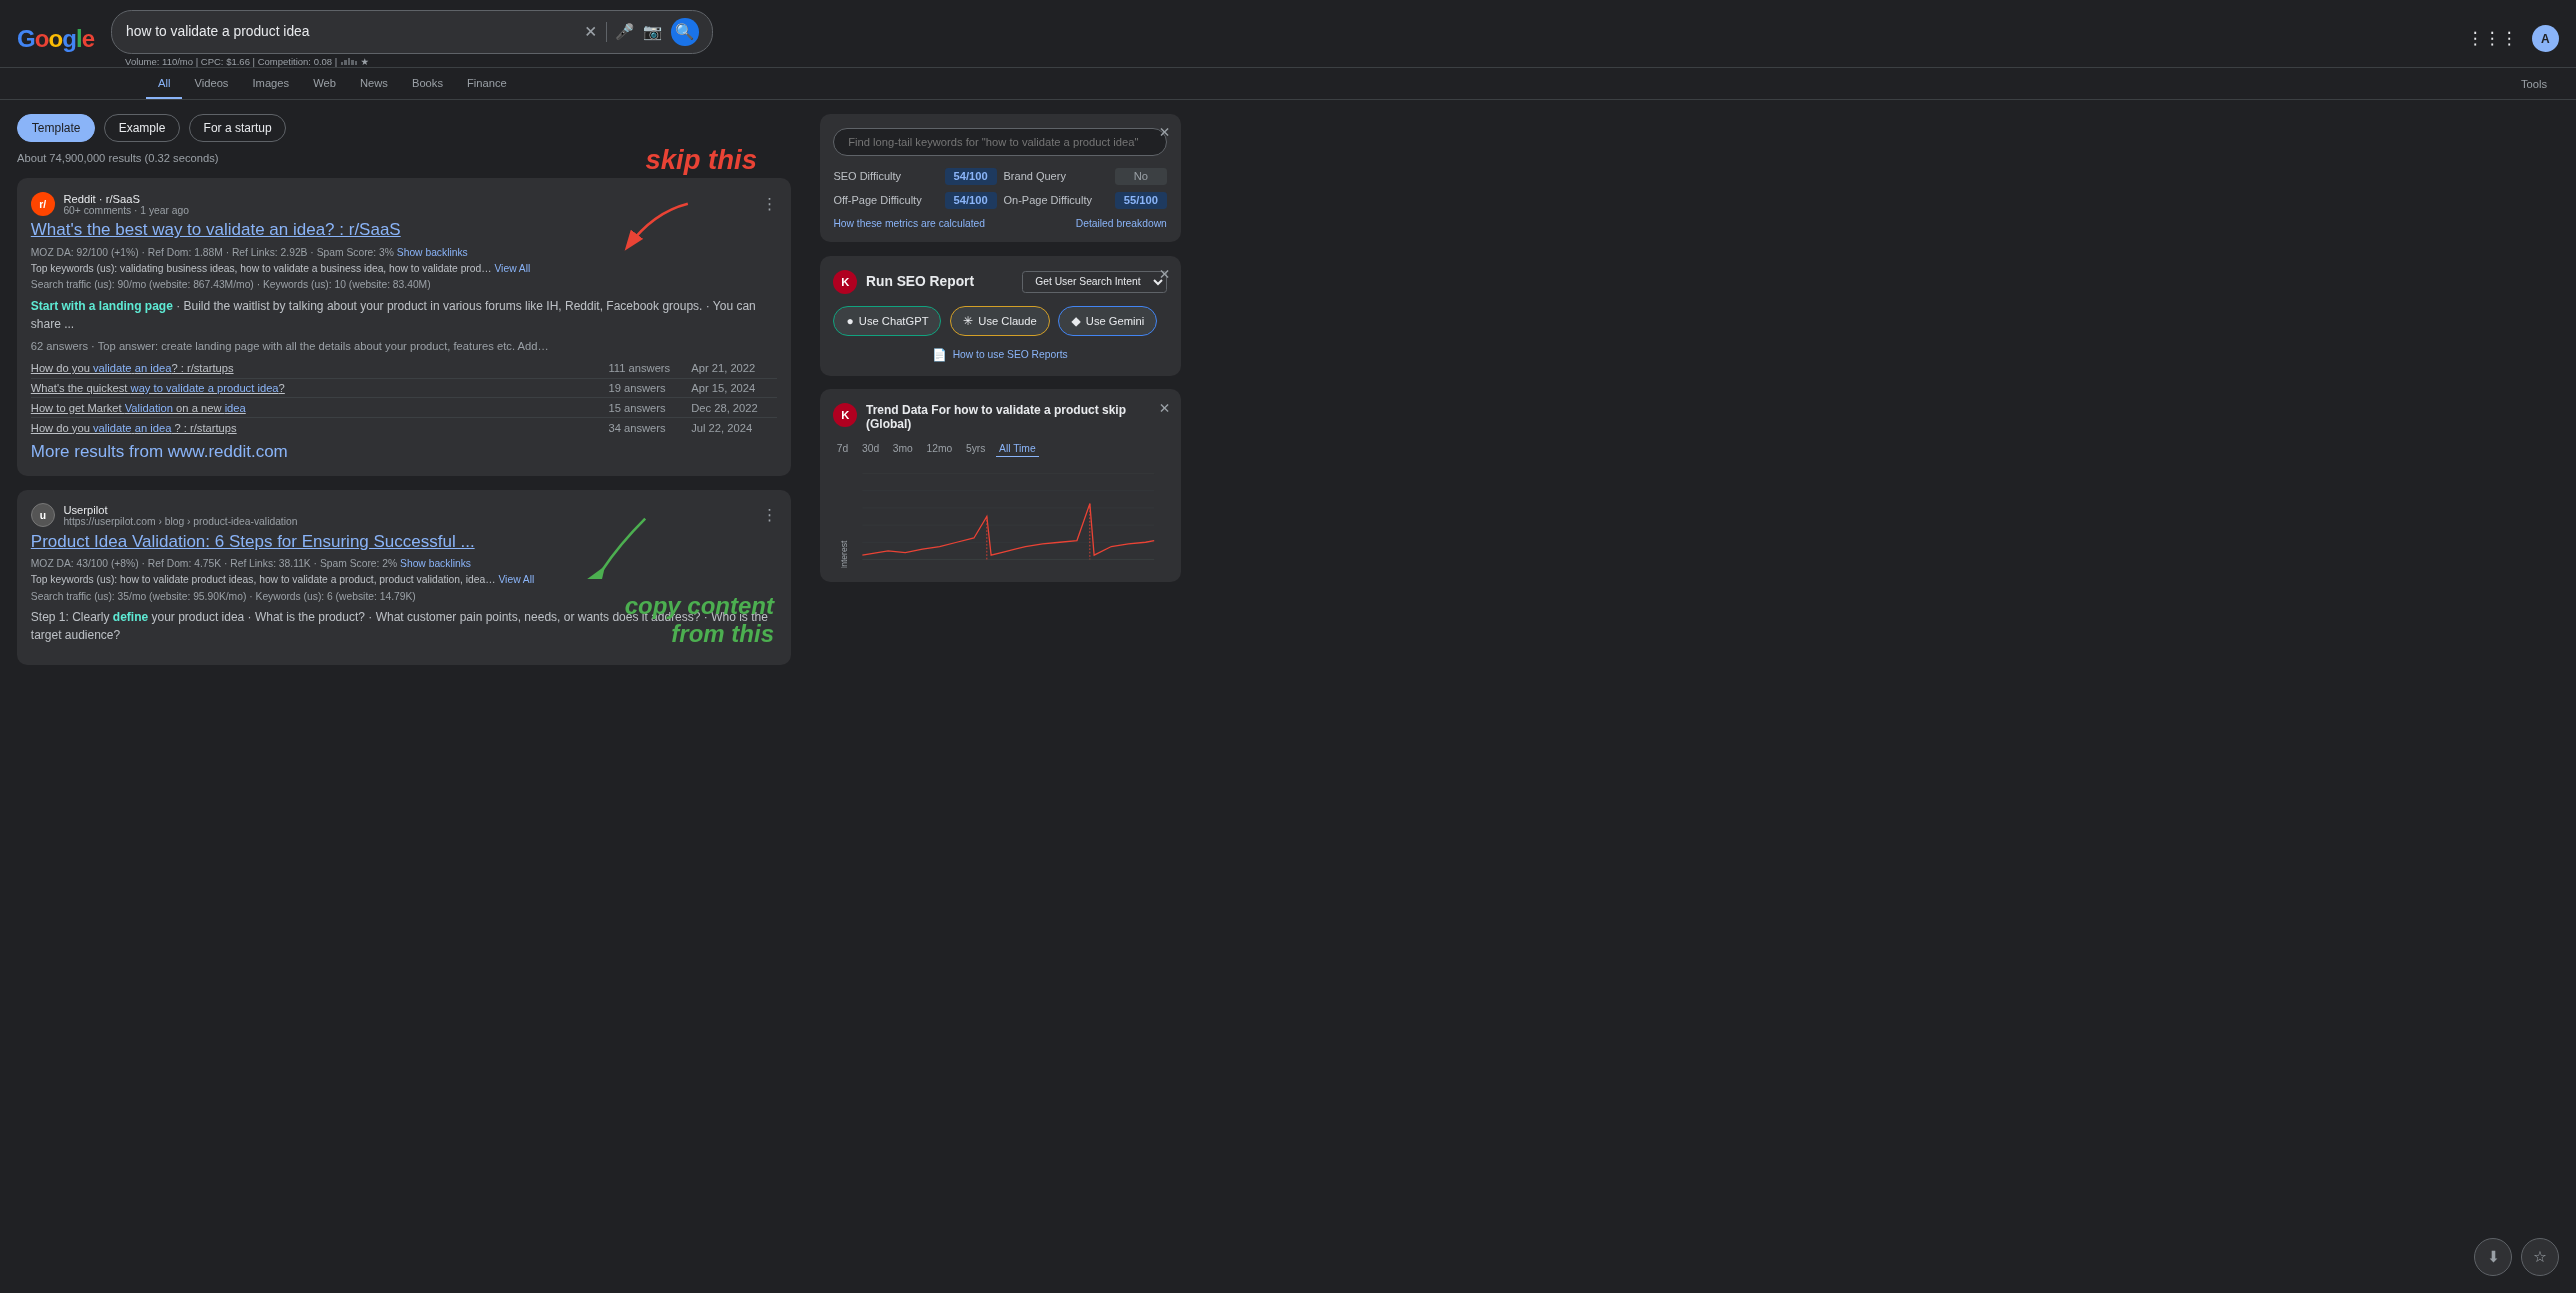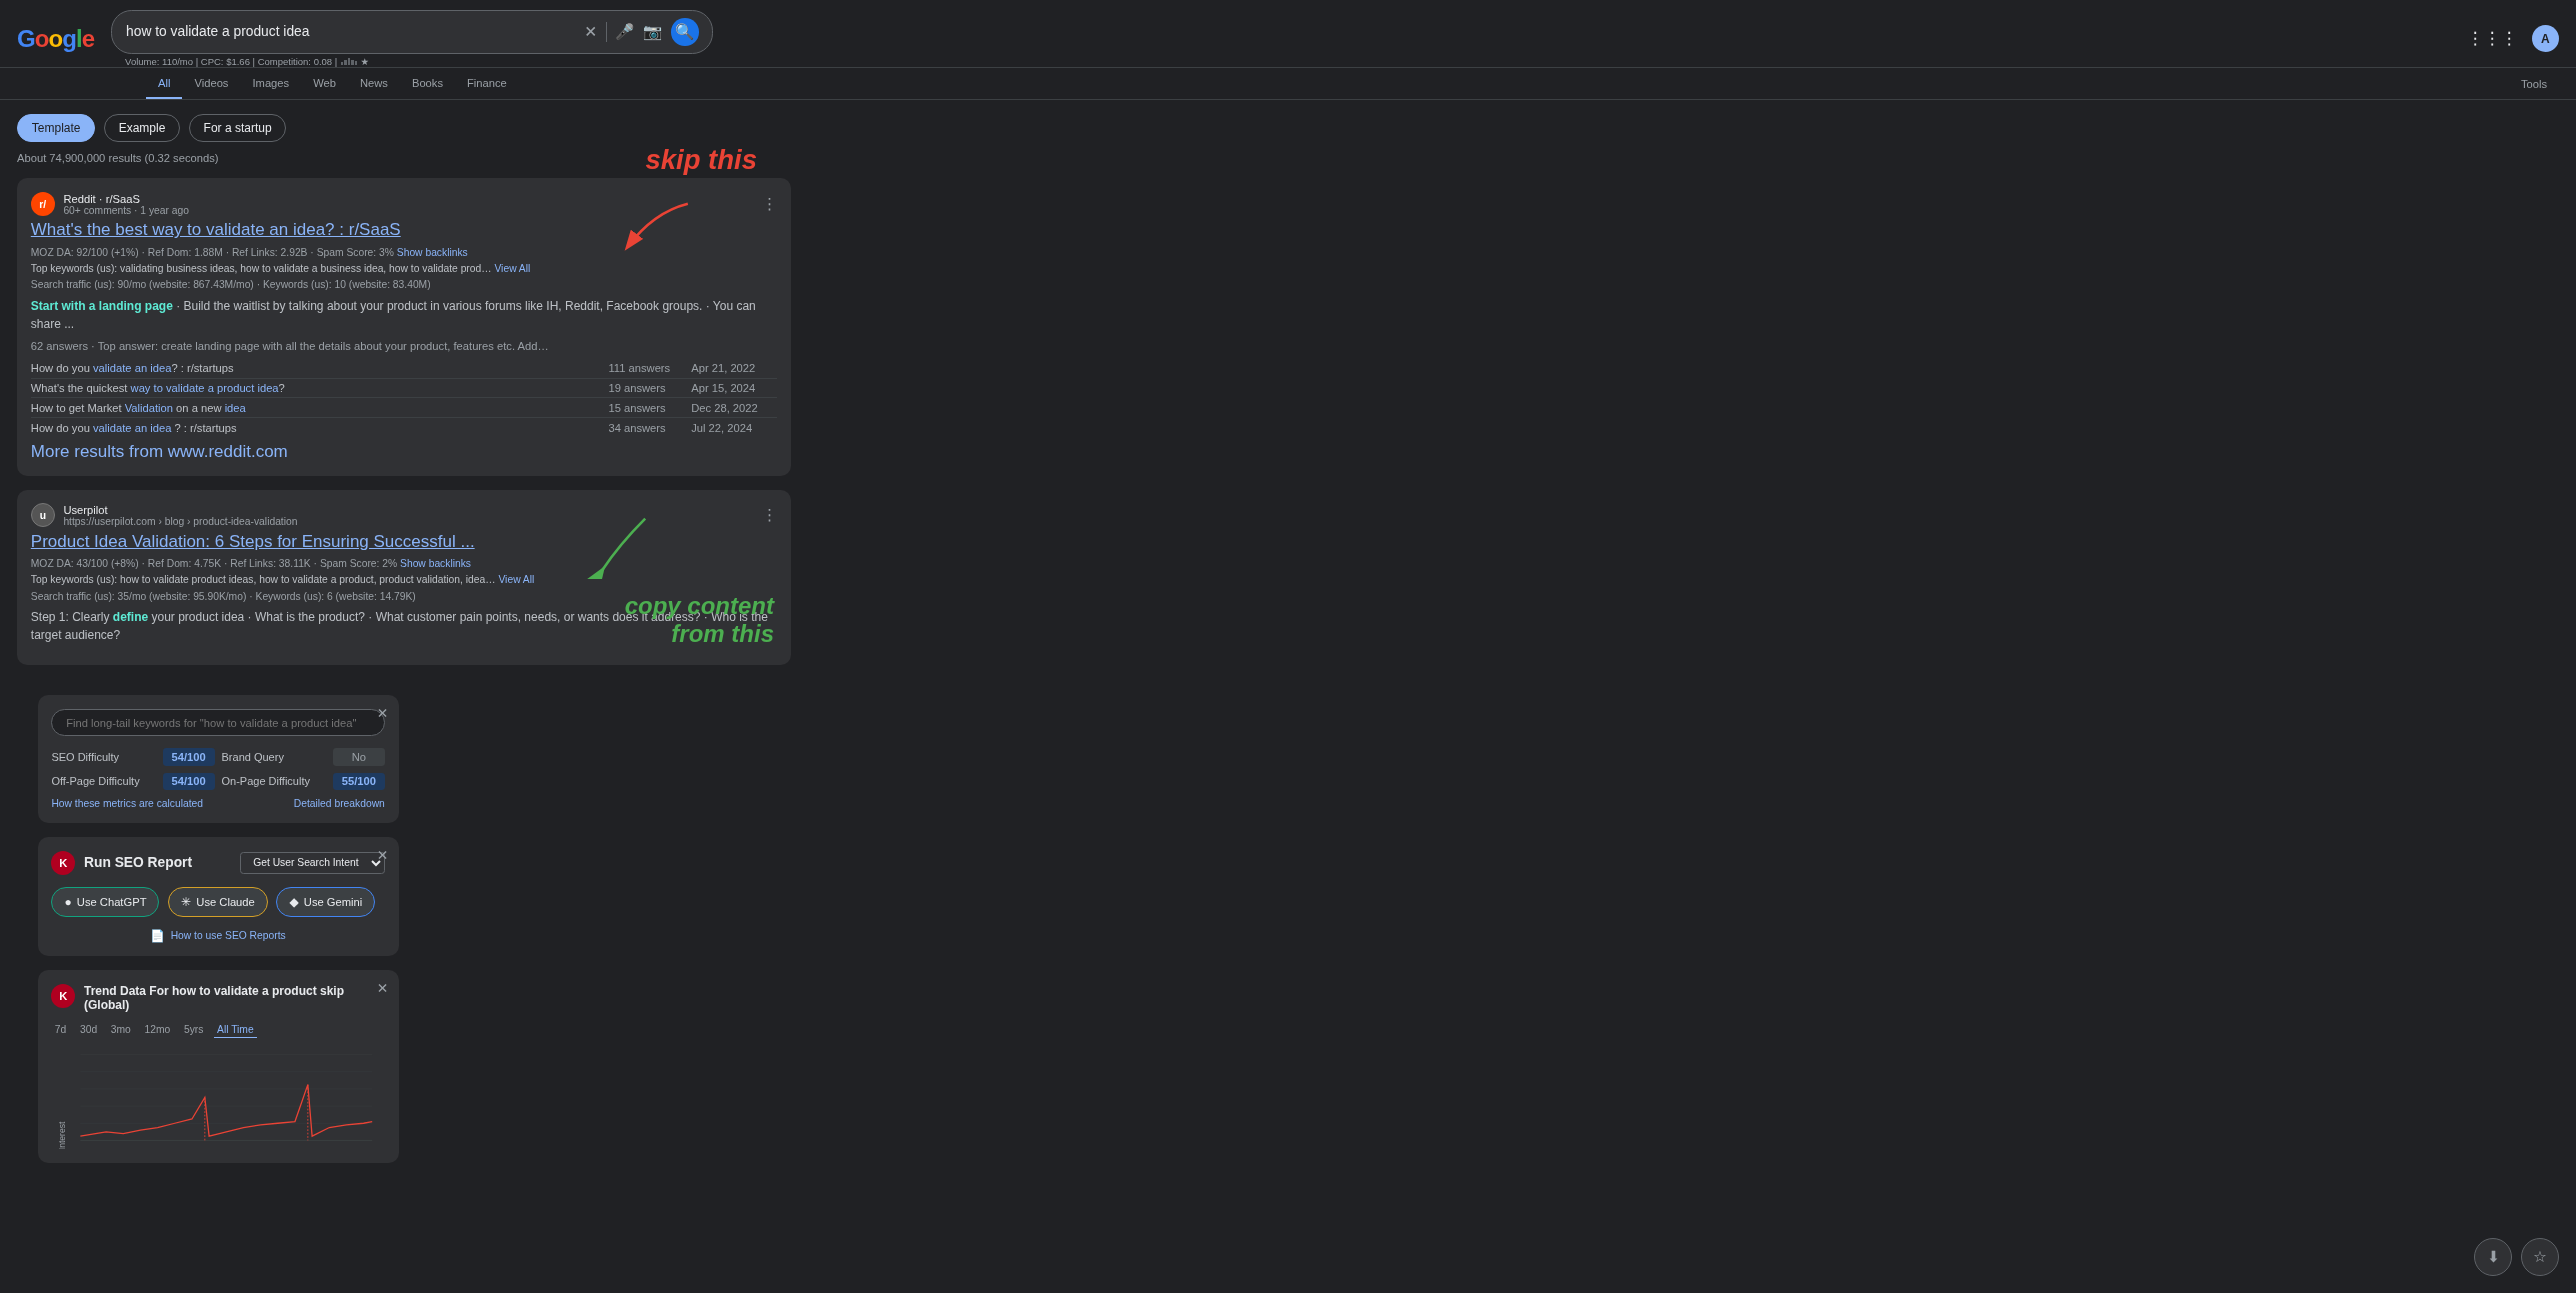--- a/index.html
+++ b/index.html
@@ -149,24 +149,23 @@
     .nav-tools {
       padding: 8.6px 12px;
       color: #9aa0a6;
       cursor: pointer;
       font-size: 11.2px;
     }
 
     
     .main-container {
       display: flex;
-      gap: 16px;
+      gap: 8px;
       padding: 13.8px 17px;
       max-width: 100%;
-      flex-direction: column;
     }
 
     
     .results-column {
       flex: 1;
       max-width: 774px;
     }
 
     
     .filter-pills {
@@ -301,20 +300,21 @@
       padding: 3.4px 0;
       border-top: 0.9px solid #3c4043;
       font-size: 11.2px;
     }
     .related-link-row:first-child {
       border-top: none;
     }
     .related-link-text {
       flex: 1;
       color: #bdc1c6;
+      text-decoration: underline;
     }
     .related-link-text a {
       color: #8ab4f8;
       text-decoration: none;
     }
     .related-link-count {
       color: #9aa0a6;
       min-width: 69px;
     }
     .related-link-date {

